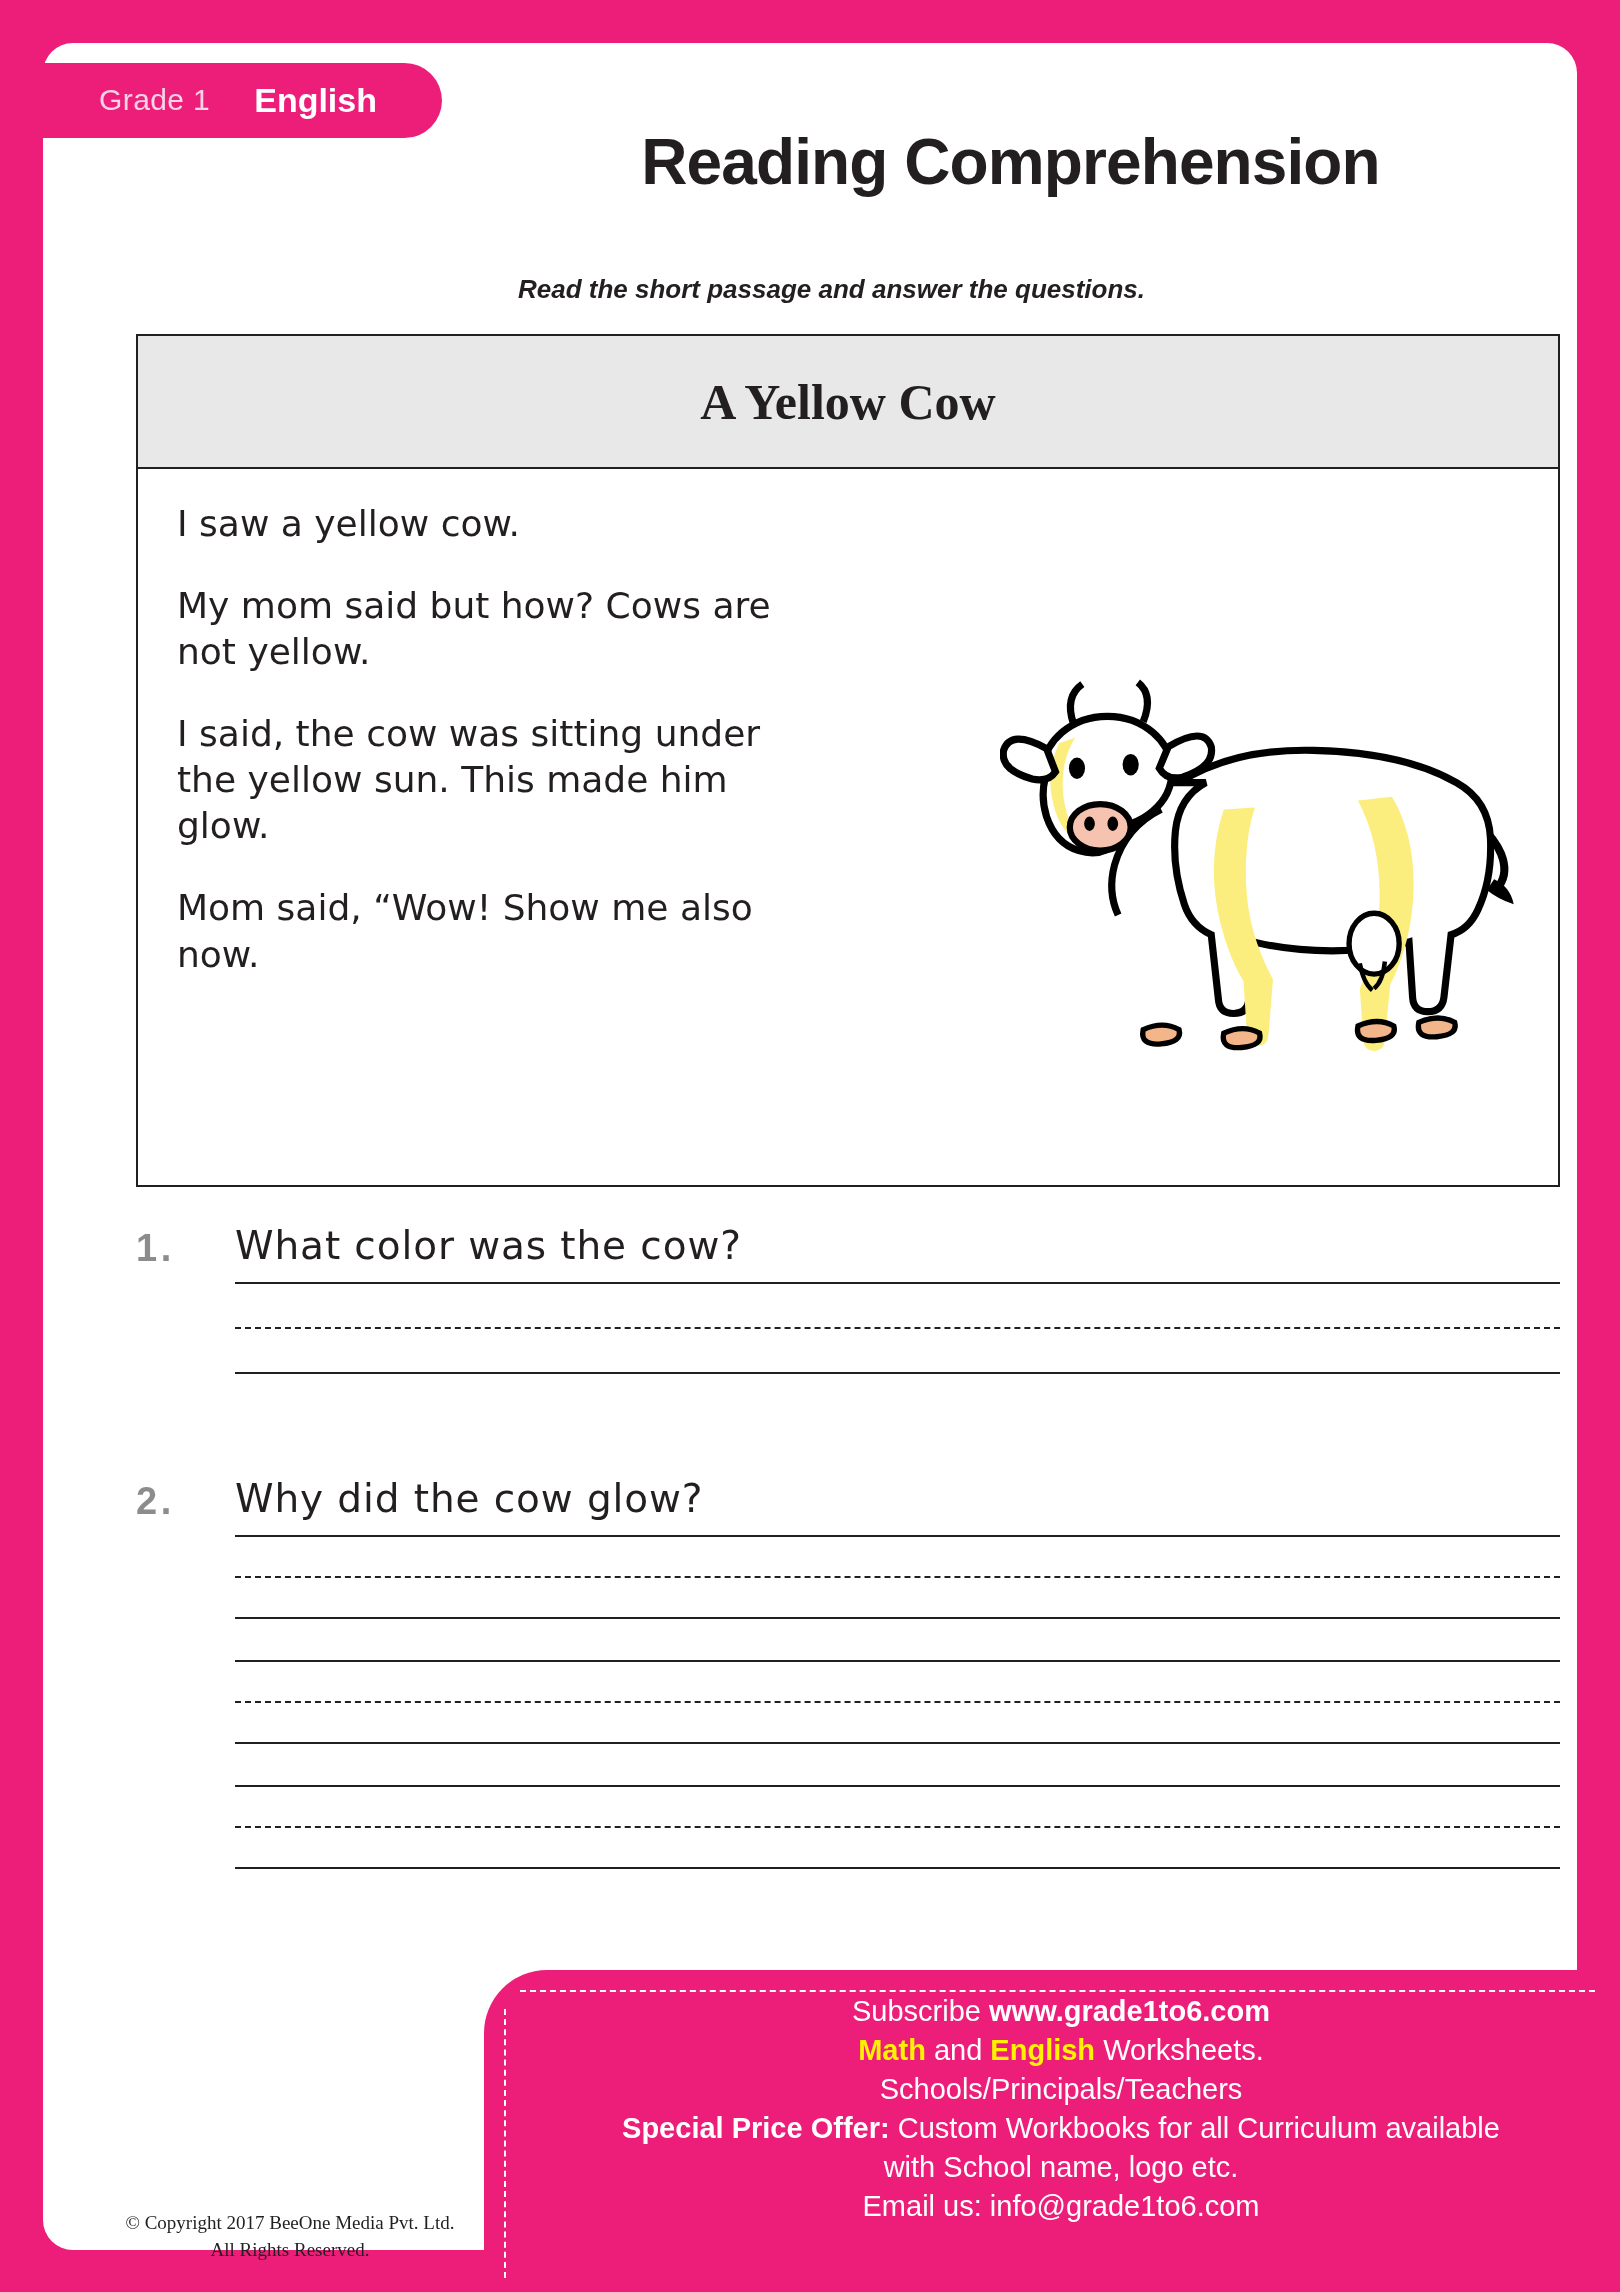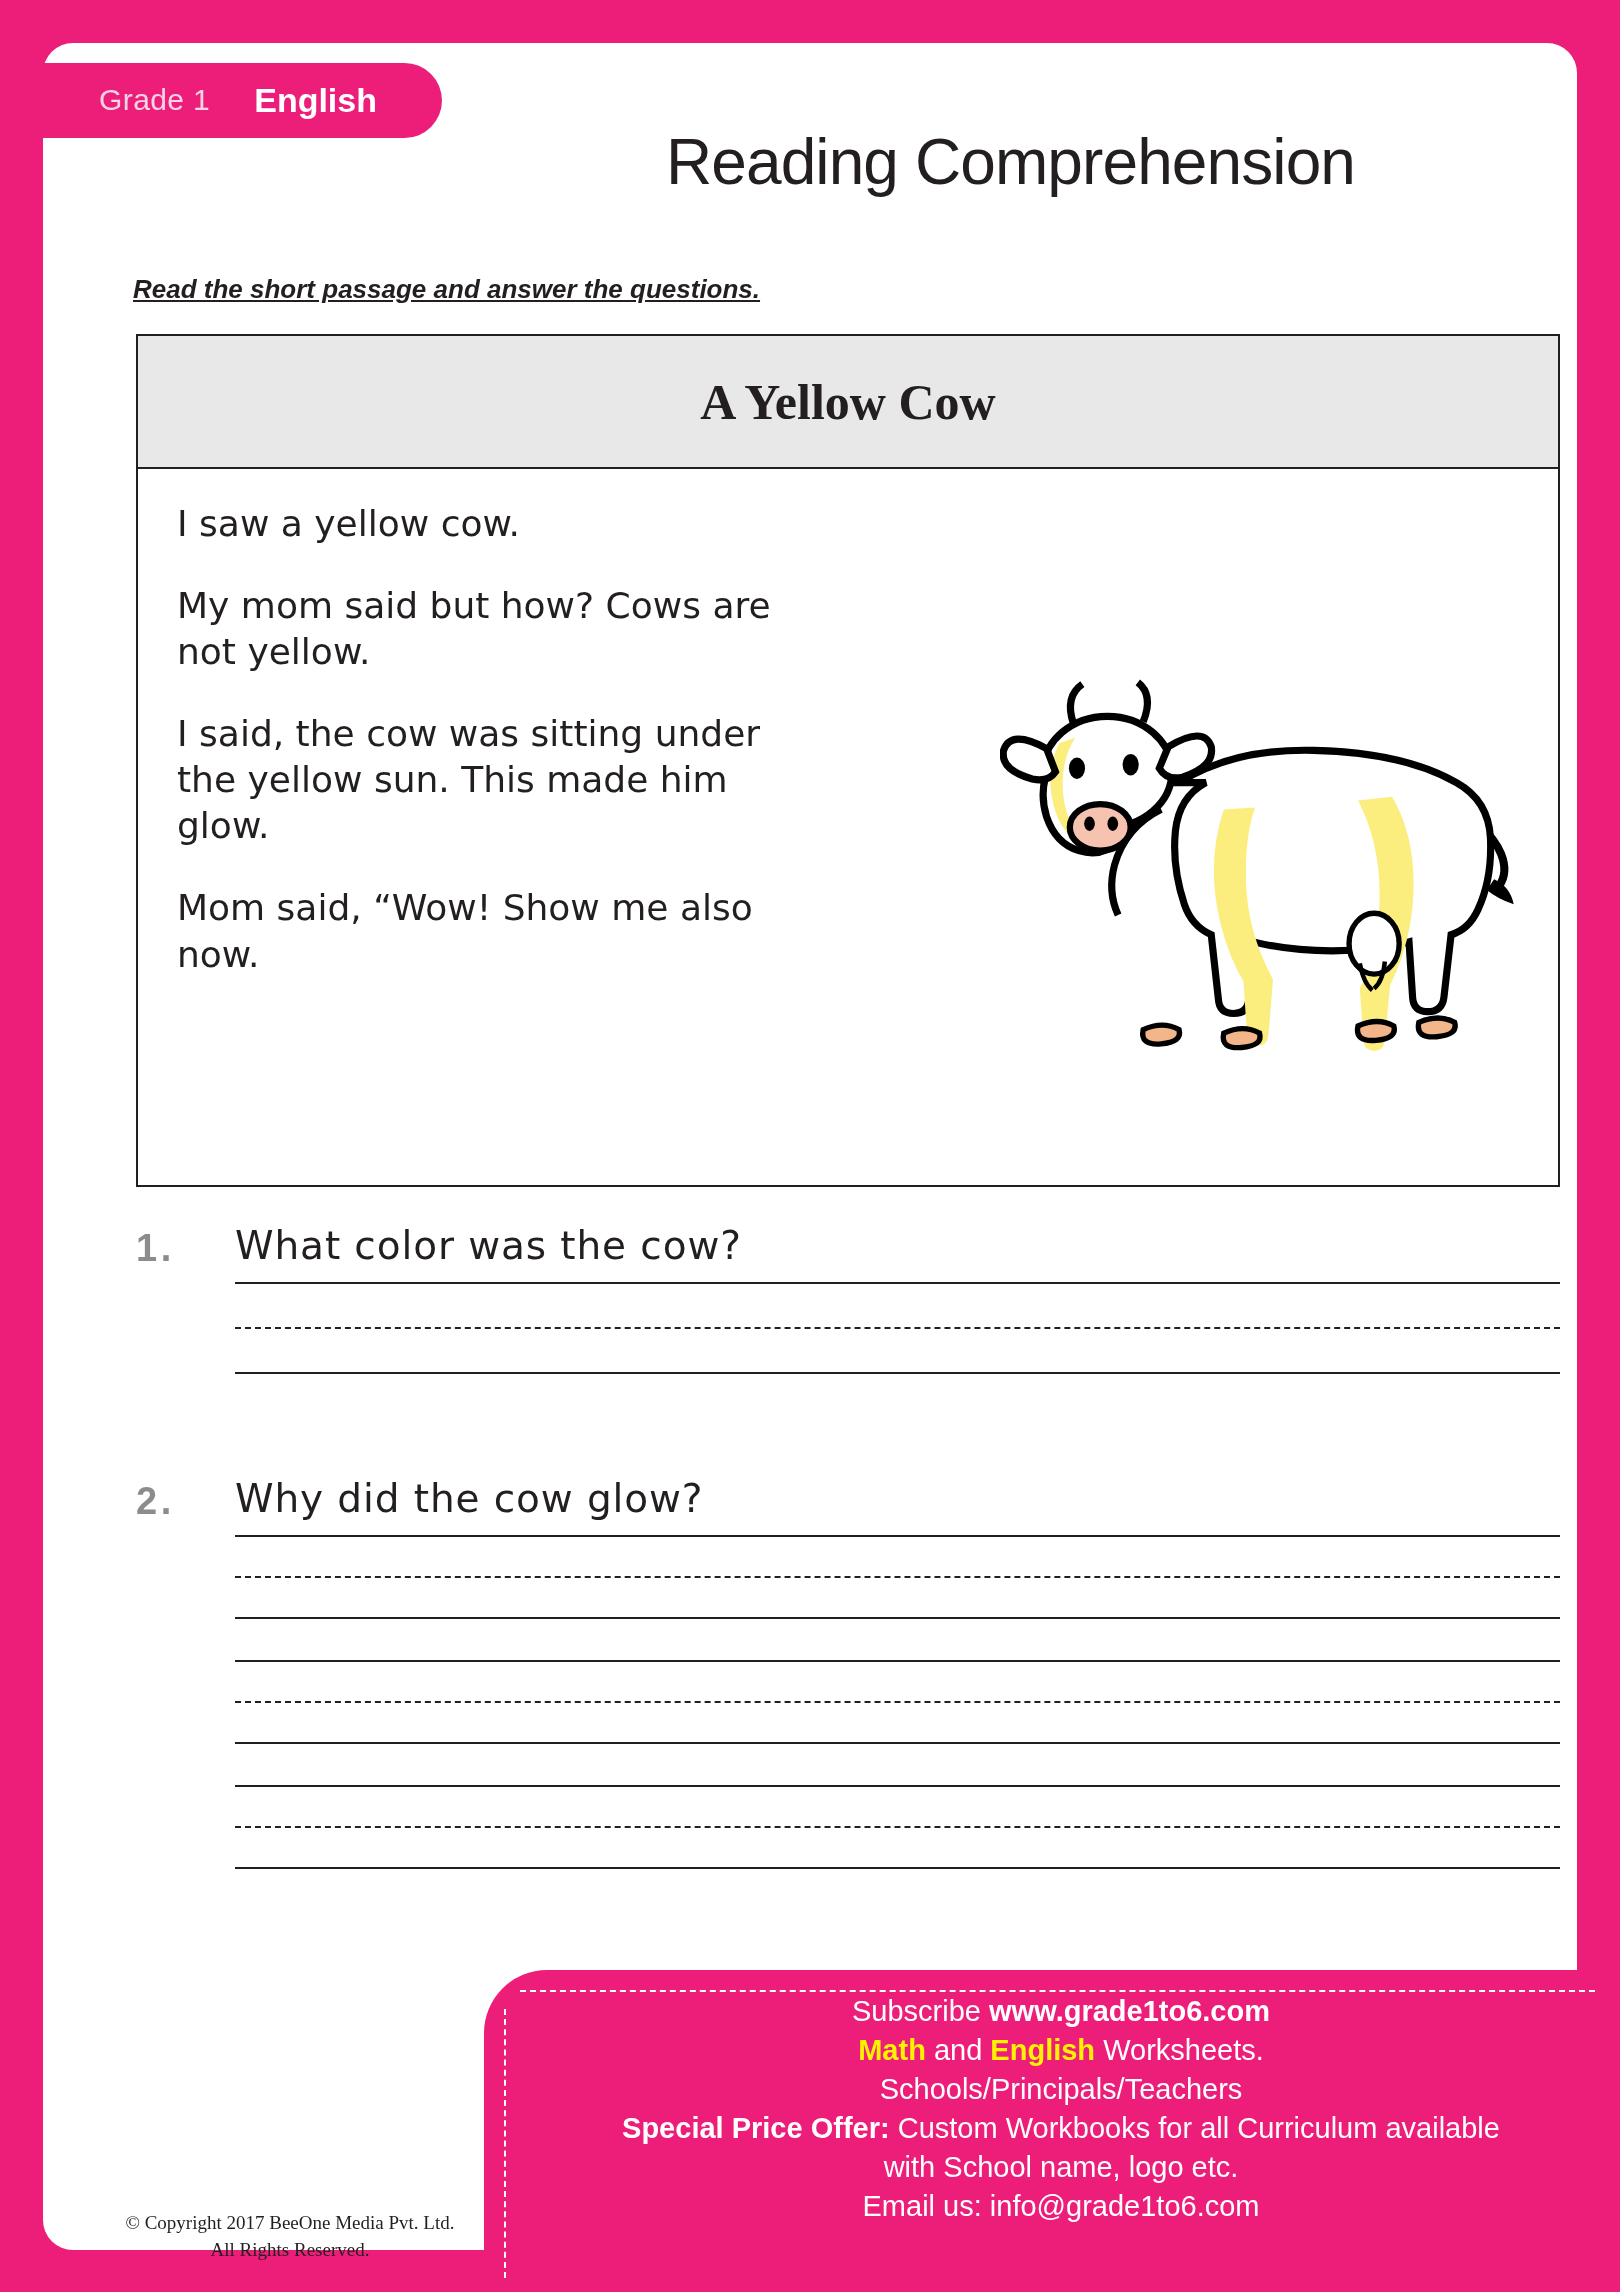--- a/index.html
+++ b/index.html
@@ -51,36 +51,35 @@
     color: #ffffff;
   }
 
   .worksheet-title {
     position: absolute;
     left: 448px;
     top: 82px;
     width: 1039px;
     text-align: center;
     font-size: 64px;
-    font-weight: normal;
+    font-weight: bold;
     color: #231f20;
     letter-spacing: -0.9px;
   }
 
   .instructions {
     position: absolute;
     left: 90px;
     top: 231px;
     width: 1397px;
-    text-align: left;
+    text-align: center;
     font-size: 26px;
     font-weight: bold;
     font-style: italic;
     color: #231f20;
-    text-decoration: underline;
   }
 
   
   .passage-box {
     position: absolute;
     left: 93px;
     top: 291px;
     width: 1424px;
     height: 853px;
     border: 2.7px solid #231f20;

